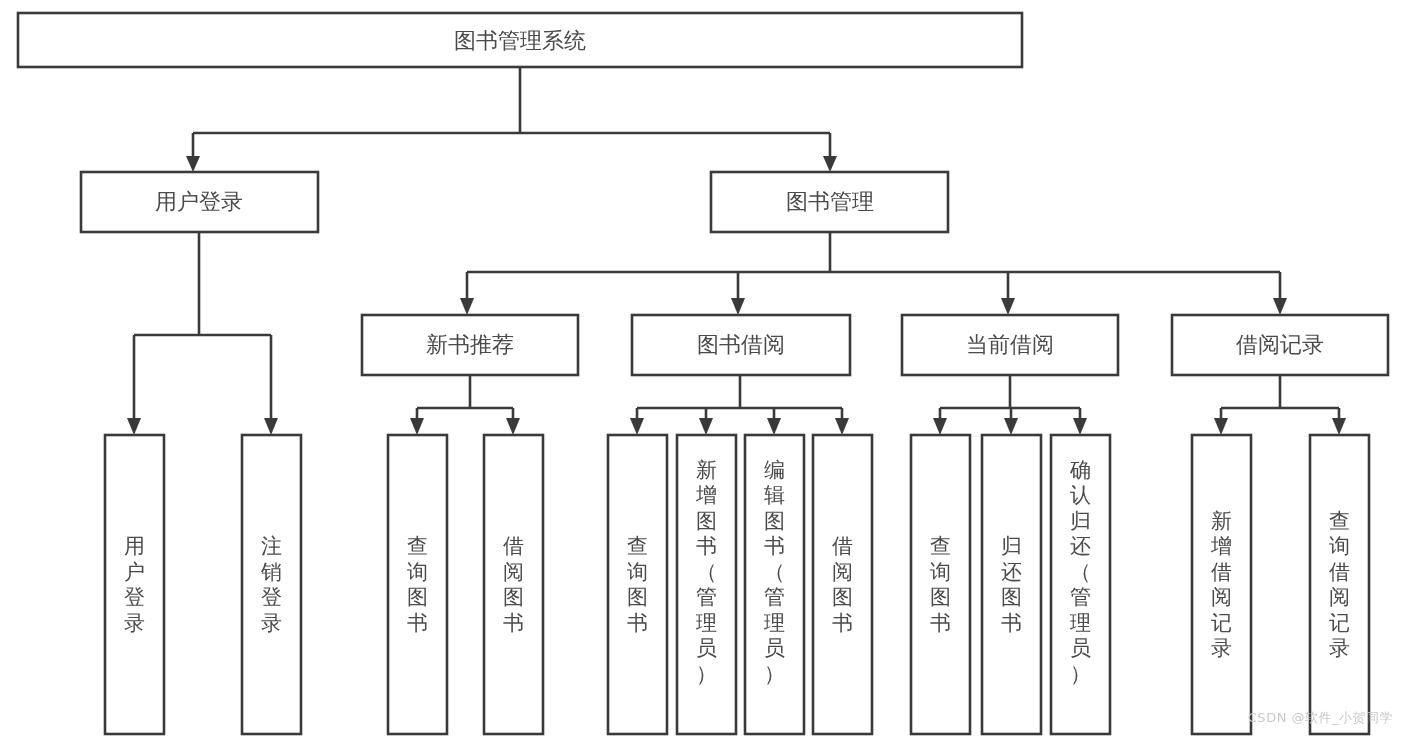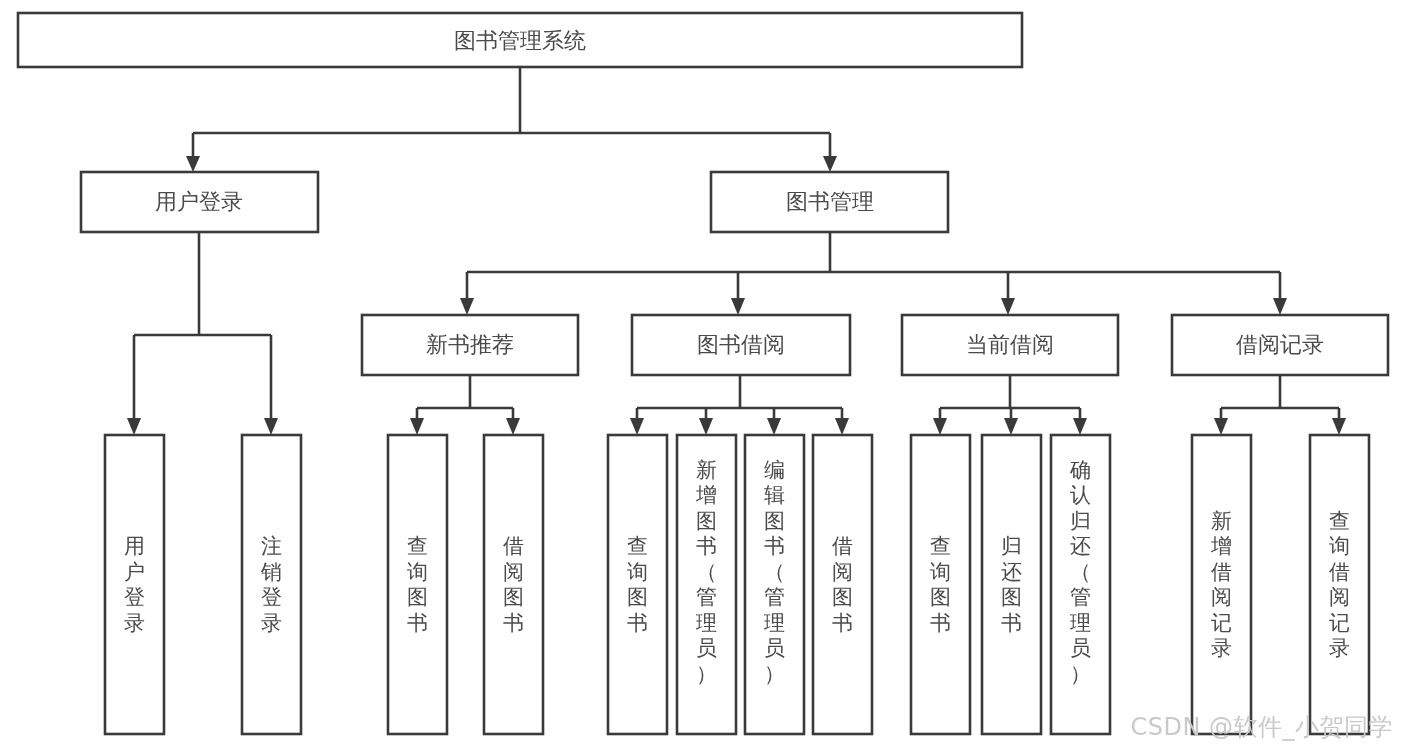--- a/index.html
+++ b/index.html
@@ -49,23 +49,23 @@
   }
   .node-label-vertical {
     fill: #4a4a4a;
     font-family: "DejaVu Sans", "Liberation Sans", sans-serif;
     font-size: 21px;
     text-anchor: middle;
   }
   .watermark {
     position: absolute;
     right: 12px;
-    bottom: 4px;
+    bottom: 20px;
     color: #c9c9c9;
-    font-size: 24px;
+    font-size: 13px;
     font-family: "DejaVu Sans", "Liberation Sans", sans-serif;
     letter-spacing: 0.5px;
     white-space: nowrap;
     user-select: none;
   }
 </style>
 </head>
 <body>
 
 <div id="diagram-root">

